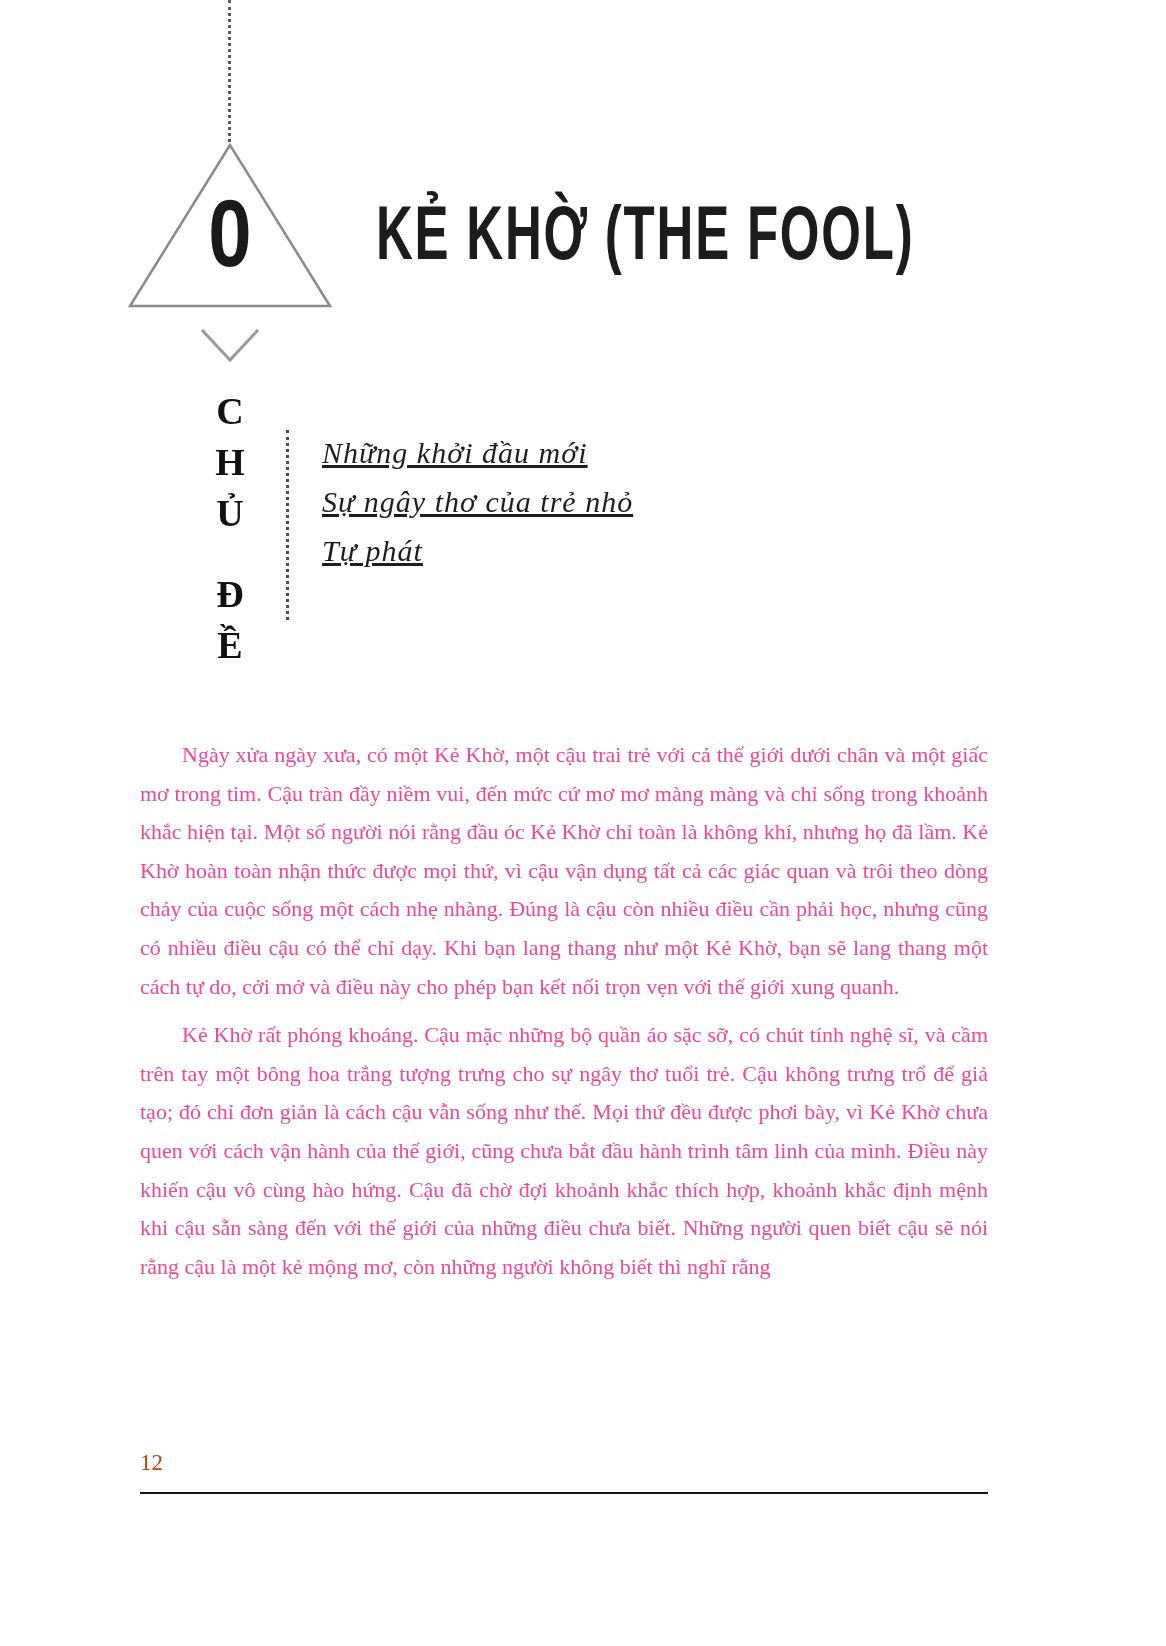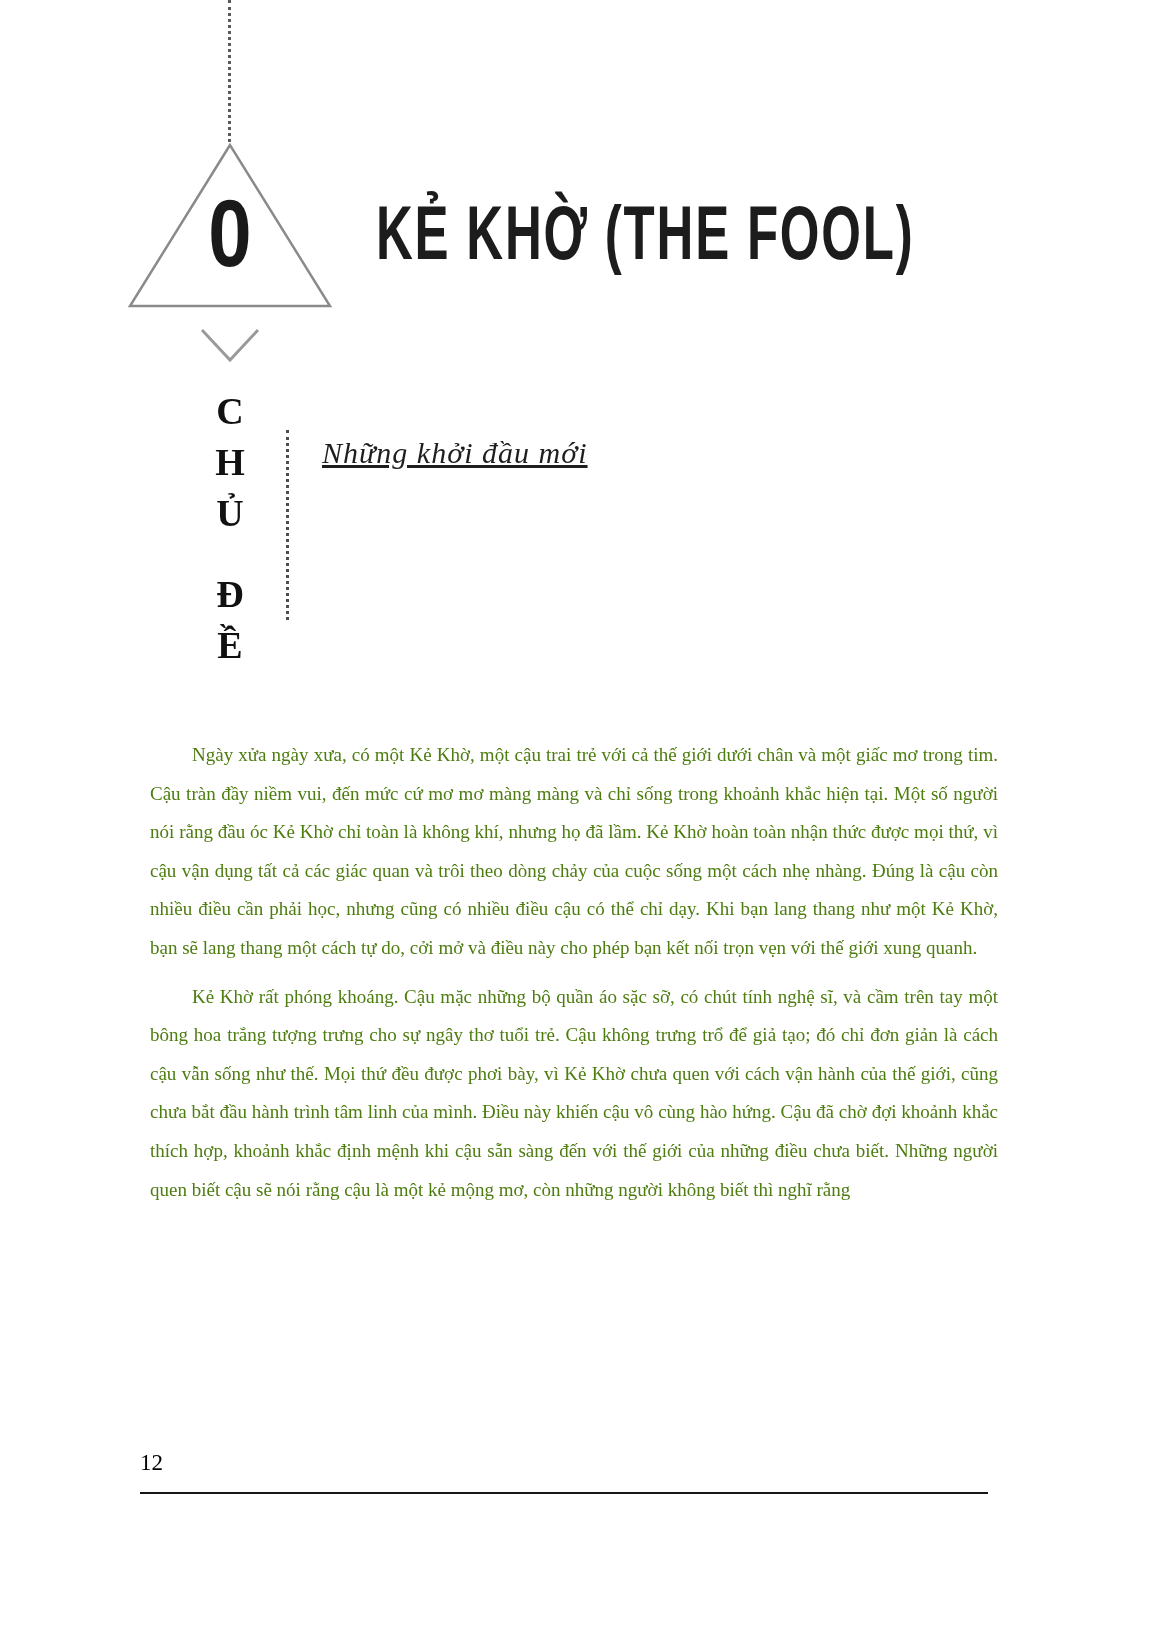--- a/index.html
+++ b/index.html
@@ -93,41 +93,40 @@
     letter-spacing: 1px;
     text-decoration: underline;
   }
   .theme-list div { margin-bottom: 16px; line-height: 1.1; }
 
   
   .body-copy {
     position: absolute;
     left: 140px; top: 736px;
     width: 848px;
-    font-size: 19px;
+    font-size: 22px;
     line-height: 38.6px;
     text-align: justify;
-    color: #4d7c0f;
-    margin-left: 10px;
+    color: #ec4899;
   }
   .body-copy p {
     text-indent: 42px;
     margin-bottom: 10px;
   }
 
   
   .footer {
     position: absolute;
     left: 140px; top: 1450px;
     width: 848px;
     display: flex;
     justify-content: space-between;
     align-items: baseline;
     font-size: 23px;
-    color: #000000;
+    color: #c2410c;
   }
   .footer-rule {
     position: absolute;
     left: 140px; top: 1492px;
     width: 848px;
     border-top: 2px solid #161616;
   }
 </style>
 </head>
 <body>
@@ -154,20 +153,22 @@
     <span>H</span>
     <span>Ủ</span>
     <span class="word-gap">Đ</span>
     <span>Ề</span>
   </div>
 
   <div class="theme-divider"></div>
 
   <div class="theme-list">
     <div>Những khởi đầu mới</div>
+    <div>Sự ngây thơ của trẻ nhỏ</div>
+    <div>Tự phát</div>
   </div>
 
   <div class="body-copy">
     <p>Ngày xửa ngày xưa, có một Kẻ Khờ, một cậu trai trẻ với cả thế giới dưới chân và một giấc mơ trong tim. Cậu tràn đầy niềm vui, đến mức cứ mơ mơ màng màng và chỉ sống trong khoảnh khắc hiện tại. Một số người nói rằng đầu óc Kẻ Khờ chỉ toàn là không khí, nhưng họ đã lầm. Kẻ Khờ hoàn toàn nhận thức được mọi thứ, vì cậu vận dụng tất cả các giác quan và trôi theo dòng chảy của cuộc sống một cách nhẹ nhàng. Đúng là cậu còn nhiều điều cần phải học, nhưng cũng có nhiều điều cậu có thể chỉ dạy. Khi bạn lang thang như một Kẻ Khờ, bạn sẽ lang thang một cách tự do, cởi mở và điều này cho phép bạn kết nối trọn vẹn với thế giới xung quanh.</p>
     <p>Kẻ Khờ rất phóng khoáng. Cậu mặc những bộ quần áo sặc sỡ, có chút tính nghệ sĩ, và cầm trên tay một bông hoa trắng tượng trưng cho sự ngây thơ tuổi trẻ. Cậu không trưng trổ để giả tạo; đó chỉ đơn giản là cách cậu vẫn sống như thế. Mọi thứ đều được phơi bày, vì Kẻ Khờ chưa quen với cách vận hành của thế giới, cũng chưa bắt đầu hành trình tâm linh của mình. Điều này khiến cậu vô cùng hào hứng. Cậu đã chờ đợi khoảnh khắc thích hợp, khoảnh khắc định mệnh khi cậu sẵn sàng đến với thế giới của những điều chưa biết. Những người quen biết cậu sẽ nói rằng cậu là một kẻ mộng mơ, còn những người không biết thì nghĩ rằng</p>
   </div>
 
   <div class="footer">
     <span>12</span>
   </div>

